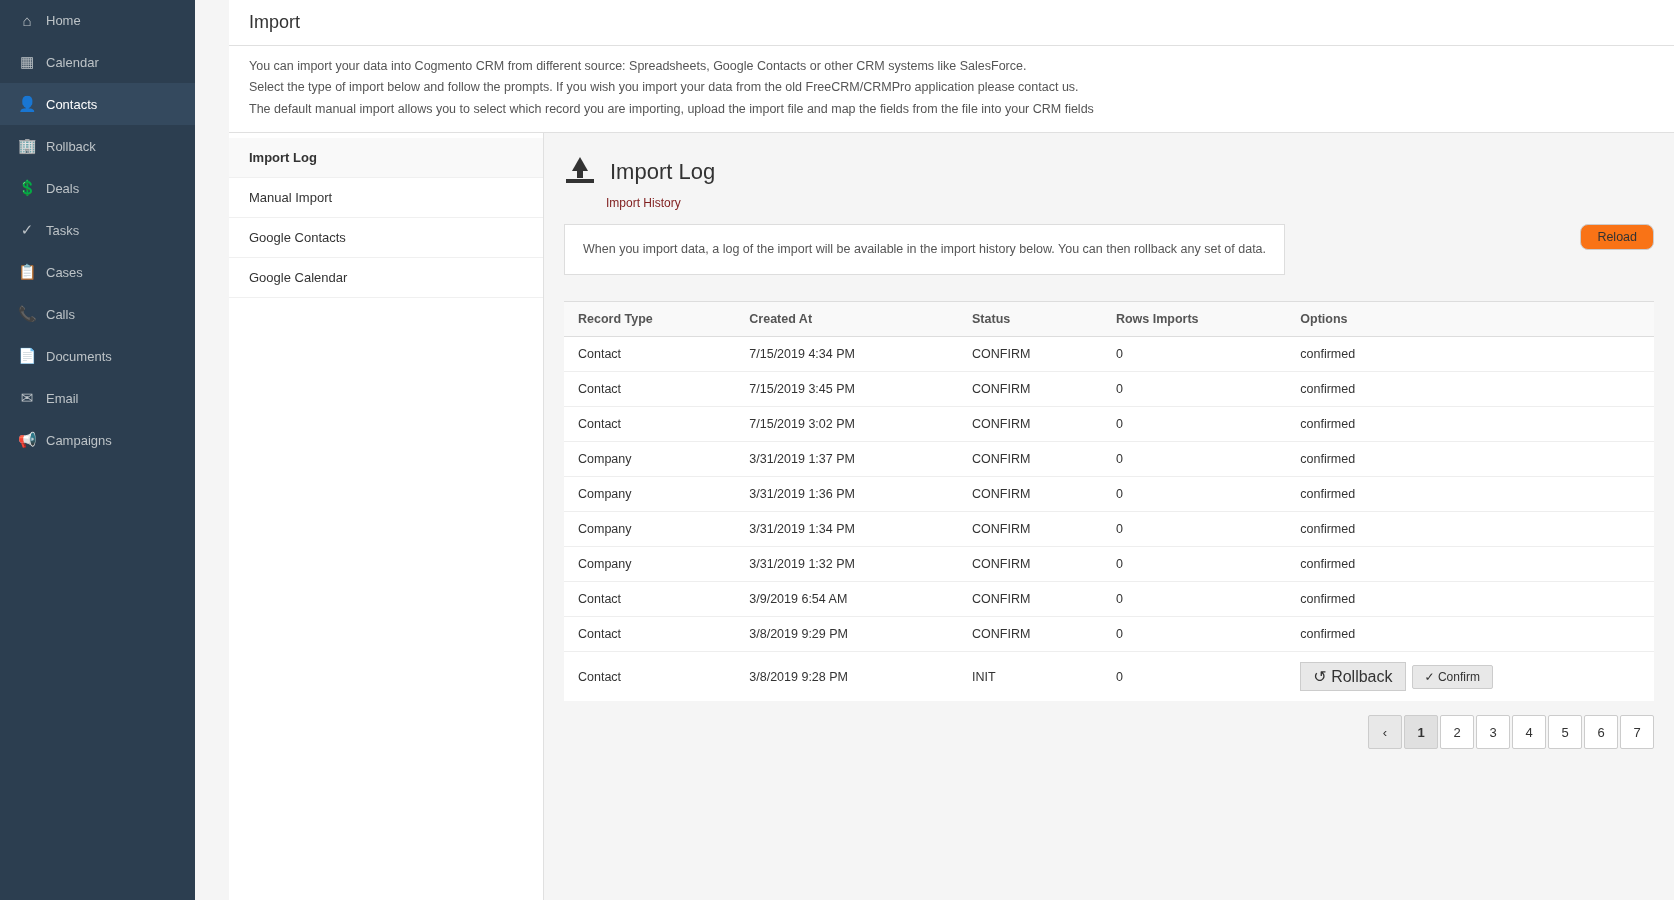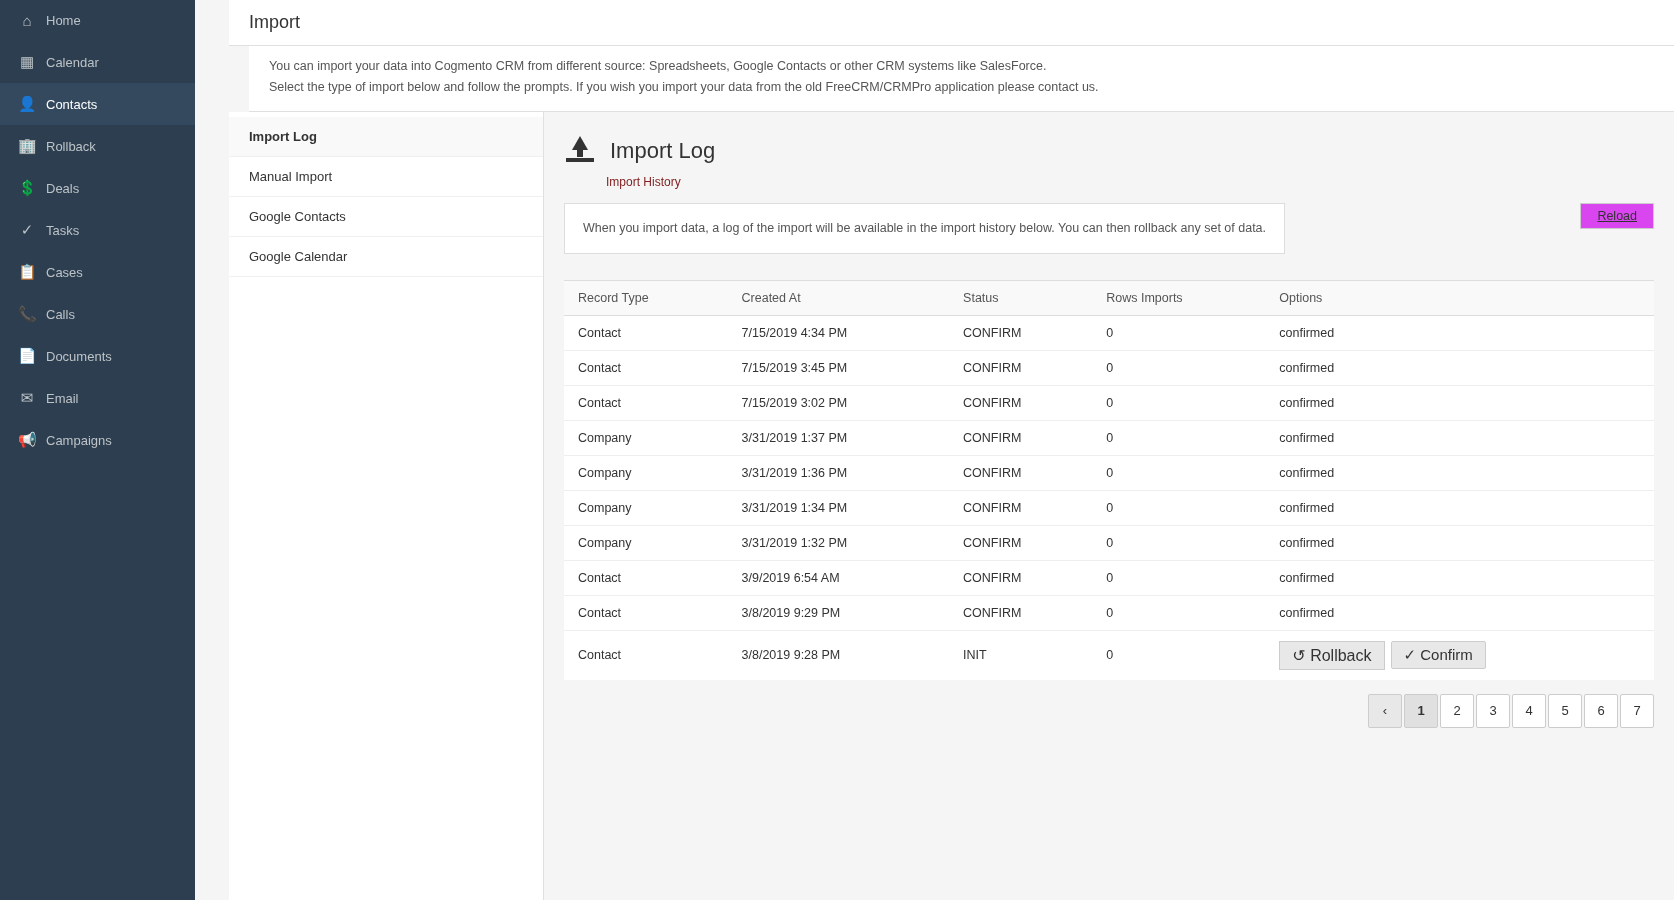--- a/index.html
+++ b/index.html
@@ -43,21 +43,20 @@
     }
     .page-header h1 { font-size: 18px; font-weight: 500; color: #333; }
 
     .info-bar {
       background: #fff;
       padding: 10px 20px 12px;
       border-bottom: 1px solid #e0e0e0;
       font-size: 12.5px;
       color: #555;
       line-height: 1.7;
-      margin-left: 20px;
     }
 
     .content-area {
       display: flex;
       flex: 1;
       overflow: hidden;
     }
 
     
     .sub-nav {
@@ -110,44 +109,43 @@
       background: #fff;
       border: 1px solid #ddd;
       padding: 14px 18px;
       font-size: 12.5px;
       color: #555;
       line-height: 1.7;
       margin-bottom: 16px;
       max-width: 740px;
     }
     .reload-btn {
-      background: #d946ef;
+      background: #f97316;
       border: 1px solid #ccc;
       padding: 5px 16px;
       font-size: 12.5px;
       cursor: pointer;
       color: #333;
-      border-radius: 0;
-      text-decoration: underline;
+      border-radius: 8px;
     }
 
     
     .import-table {
       width: 100%;
       border-collapse: collapse;
       background: #fff;
       font-size: 12.5px;
     }
     .import-table th {
       background: #f9f9f9;
       border-bottom: 1px solid #ddd;
       border-top: 1px solid #ddd;
       padding: 10px 14px;
       text-align: left;
-      font-weight: 400;
+      font-weight: 700;
       color: #555;
     }
     .import-table td {
       padding: 10px 14px;
       border-bottom: 1px solid #eee;
       color: #333;
     }
     .import-table tr:last-child td { border-bottom: none; }
 
     .options-cell {
@@ -164,21 +162,21 @@
       border-radius: 0;
       color: #333;
       display: flex;
       align-items: center;
       gap: 4px;
     }
     .confirm-btn {
       background: #e8e8e8;
       border: 1px solid #ccc;
       padding: 4px 12px;
-      font-size: 15px;
+      font-size: 12px;
       cursor: pointer;
       border-radius: 2px;
       color: #333;
       display: flex;
       align-items: center;
       gap: 4px;
     }
 
     
     .pagination {
@@ -254,20 +252,21 @@
   </div>
 </nav>
 
 <div class="main">
   <div class="page-header">
     <h1>Import</h1>
   </div>
   <div class="info-bar">
     <div>You can import your data into Cogmento CRM from different source: Spreadsheets, Google Contacts or other CRM systems like SalesForce.</div>
     <div>Select the type of import below and follow the prompts. If you wish you import your data from the old FreeCRM/CRMPro application please contact us.</div>
+    <div>The default manual import allows you to select which record you are importing, upload the import file and map the fields from the file into your CRM fields</div>
   </div>
   <div class="content-area">
 
     <div class="sub-nav">
       <div class="sub-nav-item active">Import Log</div>
       <div class="sub-nav-item">Manual Import</div>
       <div class="sub-nav-item">Google Contacts</div>
       <div class="sub-nav-item">Google Calendar</div>
     </div>
 

